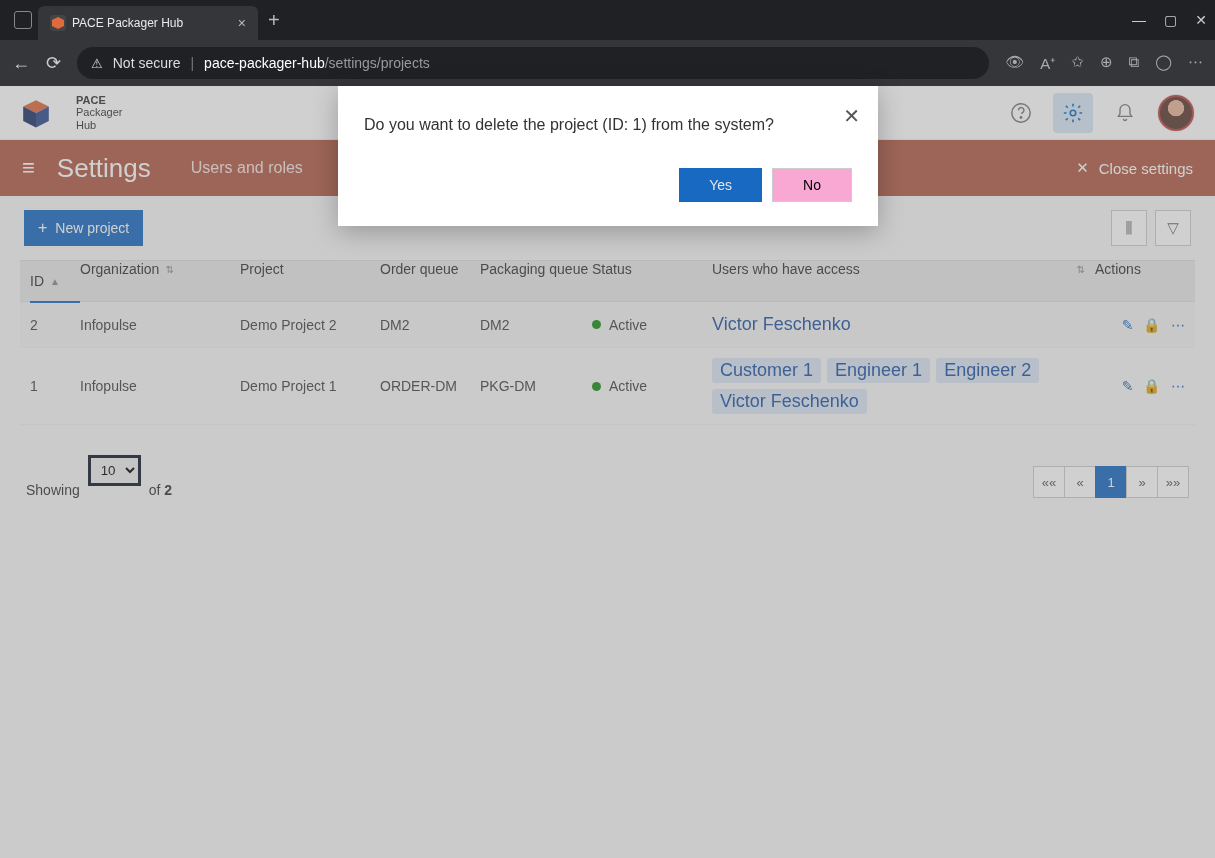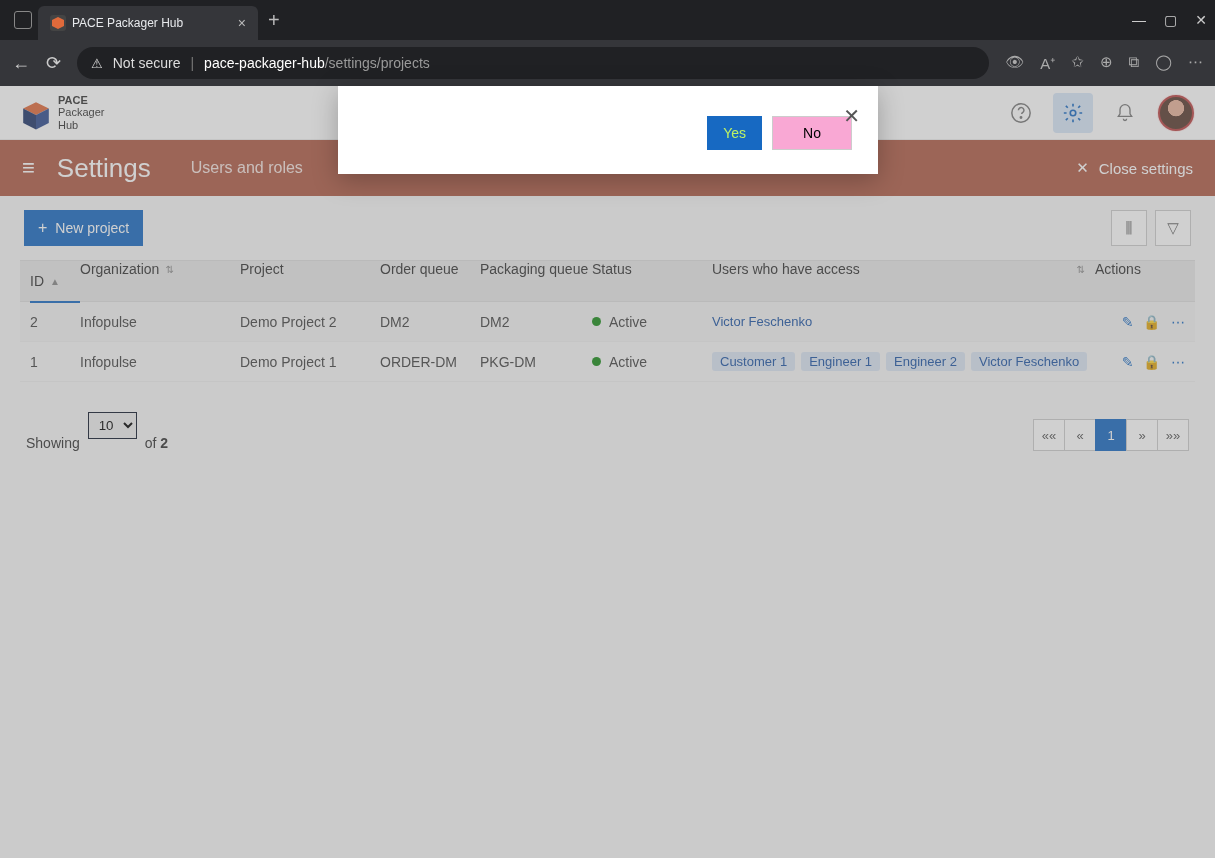--- a/index.html
+++ b/index.html
@@ -17,21 +17,21 @@
 .address-bar{height:46px;background:#35363a;display:flex;align-items:center;padding:0 12px;gap:16px;color:#ddd}
 .address-bar .nav-btn{color:#ccc;font-size:18px}
 .addr-field{flex:1;background:#202124;border-radius:20px;height:32px;display:flex;align-items:center;padding:0 14px;font-size:14px;color:#ddd;gap:10px}
 .addr-field .lock{font-size:13px}
 .addr-icons{display:flex;gap:16px;color:#aaa;font-size:15px}
 
 
 .app{background:#f8f8f8;height:772px;position:relative}
 
 .app-topbar{height:54px;background:#fff;display:flex;align-items:center;padding:0 20px;border-bottom:1px solid #eee}
-.logo{display:flex;align-items:flex-end;gap:6px;font-size:11px;color:#333;line-height:1.1}
+.logo{display:flex;align-items:center;gap:24px;font-size:11px;color:#333;line-height:1.1}
 .logo-cube{width:32px;height:32px}
 .top-icons{margin-left:auto;display:flex;align-items:center;gap:12px}
 .top-icon{width:40px;height:40px;border-radius:4px;display:flex;align-items:center;justify-content:center;color:#666}
 .top-icon.active{background:#d7e6f7;color:#1769c2}
 .avatar{width:36px;height:36px;border-radius:50%;background:radial-gradient(circle at 50% 35%,#e9b29a 30%,#5a3b2e 32%);border:2px solid #b44}
 .avatar-wrap{background:#fdeaea;border-radius:50%;padding:1px}
 
 .settings-bar{height:56px;background:#af5b46;display:flex;align-items:center;padding:0 22px;color:#fff}
 .hamburger{font-size:22px;margin-right:22px;color:#fff}
 .settings-title{font-size:26px;font-weight:400;margin-right:40px}
@@ -60,38 +60,38 @@
 .row{display:flex;align-items:center;padding:10px;border-bottom:1px solid #eee}
 .row.alt{background:#f3f3f3}
 .td.id{width:50px}
 .td.org{width:160px}
 .td.proj{width:140px}
 .td.ordq{width:100px}
 .td.pkq{width:112px}
 .td.stat{width:120px;display:flex;align-items:center;gap:8px}
 .dot{width:9px;height:9px;background:#1a8d1a;border-radius:50%}
 .td.users{flex:1;display:flex;flex-wrap:wrap;gap:6px}
-.chip{background:#dae5f3;color:#1e55a5;padding:2px 8px;border-radius:3px;font-size:13px}
+.chip{background:#dae5f3;color:#1e55a5;padding:2px 8px;border-radius:3px;font-size:18px}
 .chip.plain{background:none;color:#1e55a5;padding:2px 0}
 .td.act{width:90px;display:flex;gap:10px;color:#1769c2;justify-content:flex-end}
 
 .pager-row{display:flex;align-items:flex-end;padding:18px 26px;font-size:14px;color:#333}
-.pager-row select{padding:4px 6px;margin:12px 8px;border:1px solid #0f172a}
+.pager-row select{padding:4px 6px;margin:12px 8px;border:3px solid #0f172a}
 .pager{margin-left:auto;display:flex}
 .pg{width:32px;height:32px;border:1px solid #ccc;display:flex;align-items:center;justify-content:center;color:#555;font-size:13px;margin-left:-1px;background:#fff}
 .pg.active{background:#1769c2;color:#fff;border-color:#1769c2}
 
 
 .overlay{position:absolute;inset:0;background:rgba(120,120,120,.35)}
 .modal{position:absolute;left:338px;top:0;width:540px;background:#fff;box-shadow:0 6px 24px rgba(0,0,0,.25);padding:30px 26px 24px}
 .modal h2{color:#1769c2;font-weight:400;font-size:24px;margin-bottom:22px}
 .modal .close{position:absolute;top:18px;right:18px;font-size:20px;color:#555;cursor:pointer}
 .modal p{font-size:16px;color:#333;margin-bottom:34px}
 .modal-btns{display:flex;justify-content:flex-end;gap:10px}
-.btn-yes{background:#1769c2;color:#bef264;border:none;padding:8px 16px;font-size:14px;cursor:pointer}
+.btn-yes{background:#1769c2;color:#e5e5e5;border:none;padding:8px 30px;font-size:14px;cursor:pointer}
 .btn-no{background:#f9a8d4;border:1px solid #ccc;padding:8px 30px;font-size:14px;cursor:pointer}
 
 svg{display:block}
 </style>
 </head>
 <body>
 
 <div class="browser-bar">
   <span style="border:1px solid #888;border-radius:3px;width:18px;height:18px;margin-left:6px"></span>
   <div class="tab">
@@ -272,19 +272,20 @@
       <div class="pg">«</div>
       <div class="pg active">1</div>
       <div class="pg">»</div>
       <div class="pg">»»</div>
     </div>
   </div>
 
   <div class="overlay"></div>
   <div class="modal">
     <span class="close">✕</span>
+    <p>Do you want to delete the project (ID: 1) from the system?</p>
     <div class="modal-btns">
       <button class="btn-yes">Yes</button>
       <button class="btn-no">No</button>
     </div>
   </div>
 
 </div>
 
 </body></html>

